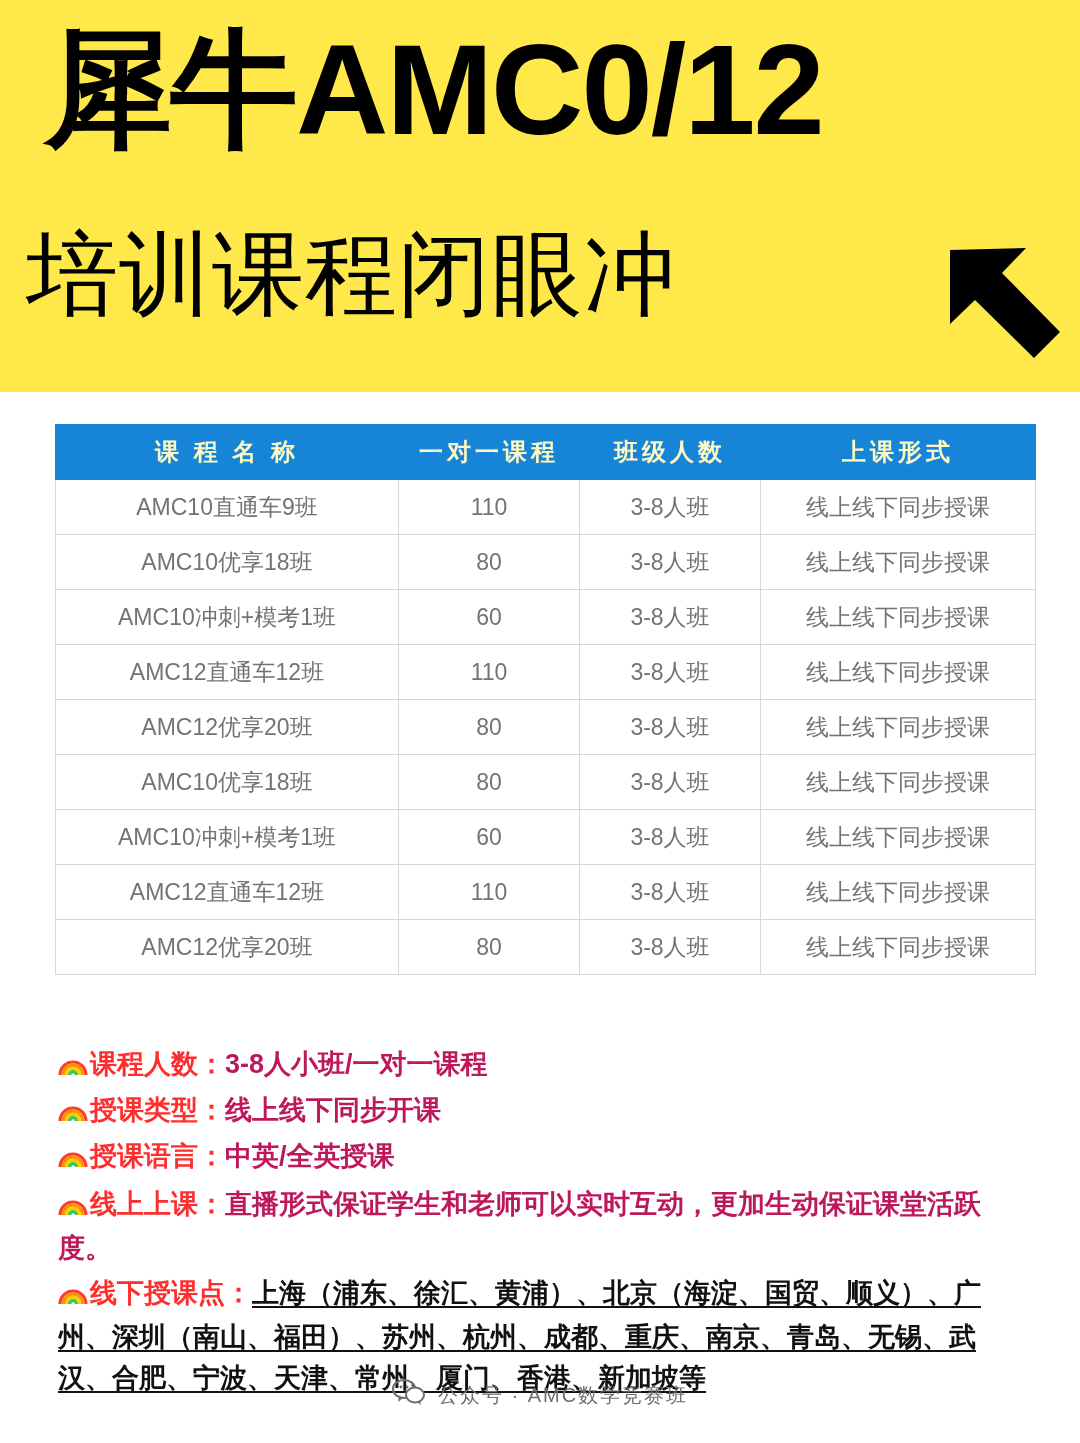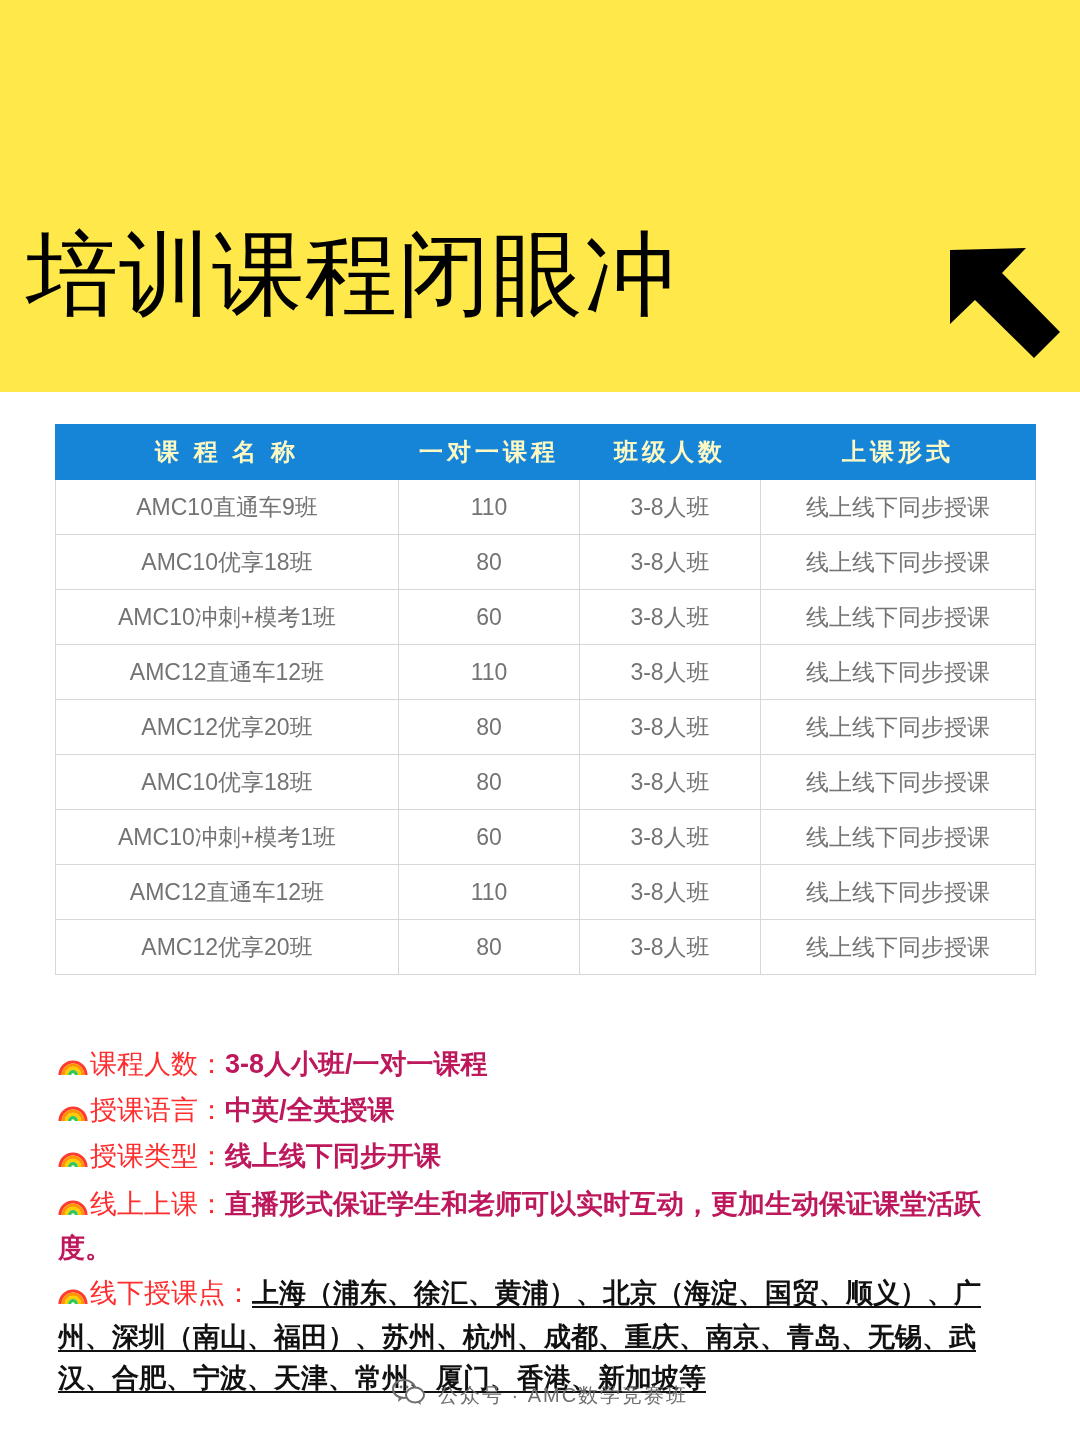--- a/index.html
+++ b/index.html
@@ -105,21 +105,21 @@
     display: block;
     margin-bottom: 2px;
   }
   .rb {
     display: inline-block;
     vertical-align: -3px;
     margin-right: 2px;
   }
   .label-red {
     color: #ff2d2d;
-    font-weight: normal;
+    font-weight: bold;
   }
   .info-text {
     color: #be185d;
     font-weight: bold;
   }
   .underline-text {
     color: #111;
     font-weight: bold;
     text-decoration: underline;
     text-underline-offset: 4px;
@@ -143,20 +143,21 @@
   .footer-icon {
     display: inline-block;
     vertical-align: -4px;
     margin-right: 12px;
   }
 </style>
 </head>
 <body>
 
 <div class="banner">
+  <div class="banner-title">犀牛AMC0/12</div>
   <div class="banner-subtitle">培训课程闭眼冲</div>
   <div class="banner-arrow">
     <svg width="120" height="120" viewBox="0 0 120 120">
       <polygon points="8,10 8,84 33,60 92,118 118,92 60,33 84,8" fill="#000000"></polygon>
     </svg>
   </div>
 </div>
 
 <div class="table-wrap">
   <table class="course-table">
@@ -241,32 +242,32 @@
   </span>
 
   <span class="info-line">
     <span class="rb">
       <svg width="30" height="22" viewBox="0 0 30 22">
         <path d="M2 21 A13 13 0 0 1 28 21" fill="none" stroke="#ff3b30" stroke-width="3.2"></path>
         <path d="M5.2 21 A9.8 9.8 0 0 1 24.8 21" fill="none" stroke="#ff9500" stroke-width="3.2"></path>
         <path d="M8.4 21 A6.6 6.6 0 0 1 21.6 21" fill="none" stroke="#ffcc00" stroke-width="3.2"></path>
         <path d="M11.6 21 A3.4 3.4 0 0 1 18.4 21" fill="none" stroke="#34c759" stroke-width="3.2"></path>
       </svg>
+    </span><span class="label-red">授课类型：</span><span class="info-text">线上线下同步开课</span>
+  </span>
+
+  <span class="info-line">
+    <span class="rb">
+      <svg width="30" height="22" viewBox="0 0 30 22">
+        <path d="M2 21 A13 13 0 0 1 28 21" fill="none" stroke="#ff3b30" stroke-width="3.2"></path>
+        <path d="M5.2 21 A9.8 9.8 0 0 1 24.8 21" fill="none" stroke="#ff9500" stroke-width="3.2"></path>
+        <path d="M8.4 21 A6.6 6.6 0 0 1 21.6 21" fill="none" stroke="#ffcc00" stroke-width="3.2"></path>
+        <path d="M11.6 21 A3.4 3.4 0 0 1 18.4 21" fill="none" stroke="#34c759" stroke-width="3.2"></path>
+      </svg>
     </span><span class="label-red">授课语言：</span><span class="info-text">中英/全英授课</span>
-  </span>
-
-  <span class="info-line">
-    <span class="rb">
-      <svg width="30" height="22" viewBox="0 0 30 22">
-        <path d="M2 21 A13 13 0 0 1 28 21" fill="none" stroke="#ff3b30" stroke-width="3.2"></path>
-        <path d="M5.2 21 A9.8 9.8 0 0 1 24.8 21" fill="none" stroke="#ff9500" stroke-width="3.2"></path>
-        <path d="M8.4 21 A6.6 6.6 0 0 1 21.6 21" fill="none" stroke="#ffcc00" stroke-width="3.2"></path>
-        <path d="M11.6 21 A3.4 3.4 0 0 1 18.4 21" fill="none" stroke="#34c759" stroke-width="3.2"></path>
-      </svg>
-    </span><span class="label-red">授课类型：</span><span class="info-text">线上线下同步开课</span>
   </span>
 
   <span class="info-para">
     <span class="rb">
       <svg width="30" height="22" viewBox="0 0 30 22">
         <path d="M2 21 A13 13 0 0 1 28 21" fill="none" stroke="#ff3b30" stroke-width="3.2"></path>
         <path d="M5.2 21 A9.8 9.8 0 0 1 24.8 21" fill="none" stroke="#ff9500" stroke-width="3.2"></path>
         <path d="M8.4 21 A6.6 6.6 0 0 1 21.6 21" fill="none" stroke="#ffcc00" stroke-width="3.2"></path>
         <path d="M11.6 21 A3.4 3.4 0 0 1 18.4 21" fill="none" stroke="#34c759" stroke-width="3.2"></path>
       </svg>

